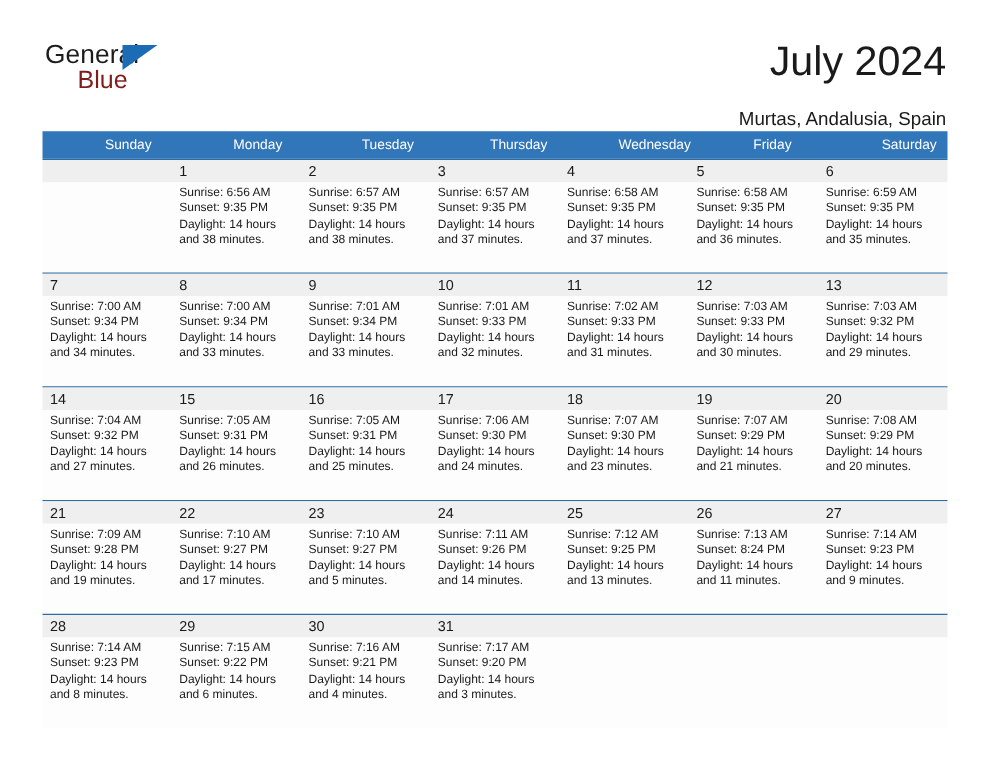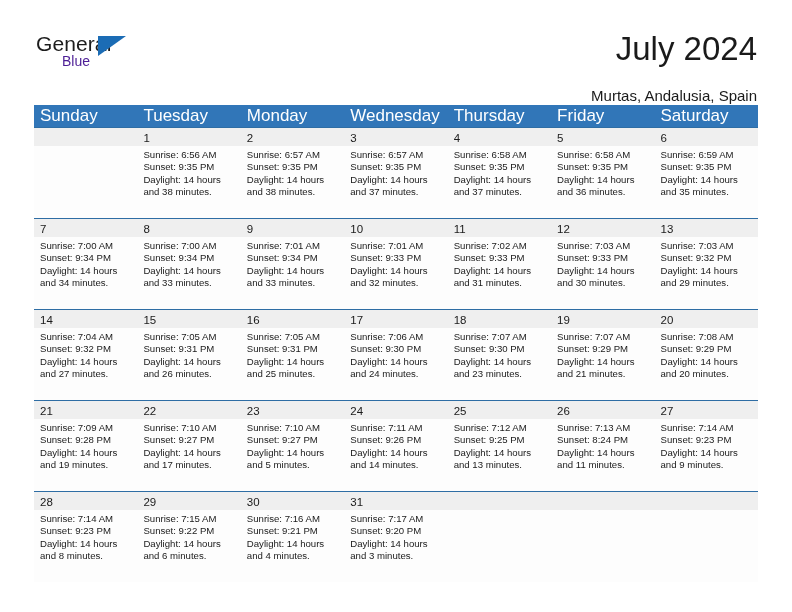--- a/index.html
+++ b/index.html
@@ -51,22 +51,22 @@
     top: 3px;
     width: 0;
     height: 0;
     border-left: 28px solid #1b6cb5;
     border-bottom: 20px solid transparent;
   }
   .logo-blue {
     position: absolute;
     left: 26px;
     top: 21px;
-    font-size: 14px;
-    color: #4c1d95;
+    font-size: 20px;
+    color: #7f1d1d;
     line-height: 1;
   }
   .title-block {
     position: absolute;
     right: 35px;
     top: 30px;
     text-align: right;
   }
   .cal-title {
     font-size: 33px;
@@ -90,24 +90,25 @@
     width: 724px;
   }
   .dow-row {
     display: flex;
     background: #3176b8;
   }
   .dow {
     flex: 1 1 0;
     box-sizing: border-box;
     color: #ffffff;
-    font-size: 17px;
+    font-size: 11px;
     padding: 4px 0 4px 6px;
     line-height: 14px;
     height: 22px;
+    margin-left: 44px;
   }
   .week {
     border-top: 1.4px solid #2e6da4;
   }
   .week:first-of-type {
     border-top: none;
   }
   .week-dates {
     display: flex;
     background: #efefef;
@@ -160,24 +161,24 @@
       <div class="cal-title">July 2024</div>
       <div class="cal-subtitle">Murtas, Andalusia, Spain</div>
     </div>
 
   </div>
 
   <div class="calendar">
 
     <div class="dow-row">
       <div class="dow">Sunday</div>
+      <div class="dow">Monday</div>
       <div class="dow">Tuesday</div>
-      <div class="dow">Monday</div>
+      <div class="dow">Thursday</div>
       <div class="dow">Wednesday</div>
-      <div class="dow">Thursday</div>
       <div class="dow">Friday</div>
       <div class="dow">Saturday</div>
     </div>
 
     <div class="week">
       <div class="week-dates">
         <div class="dcell"><span class="daynum"></span></div>
         <div class="dcell"><span class="daynum">1</span></div>
         <div class="dcell"><span class="daynum">2</span></div>
         <div class="dcell"><span class="daynum">3</span></div>

